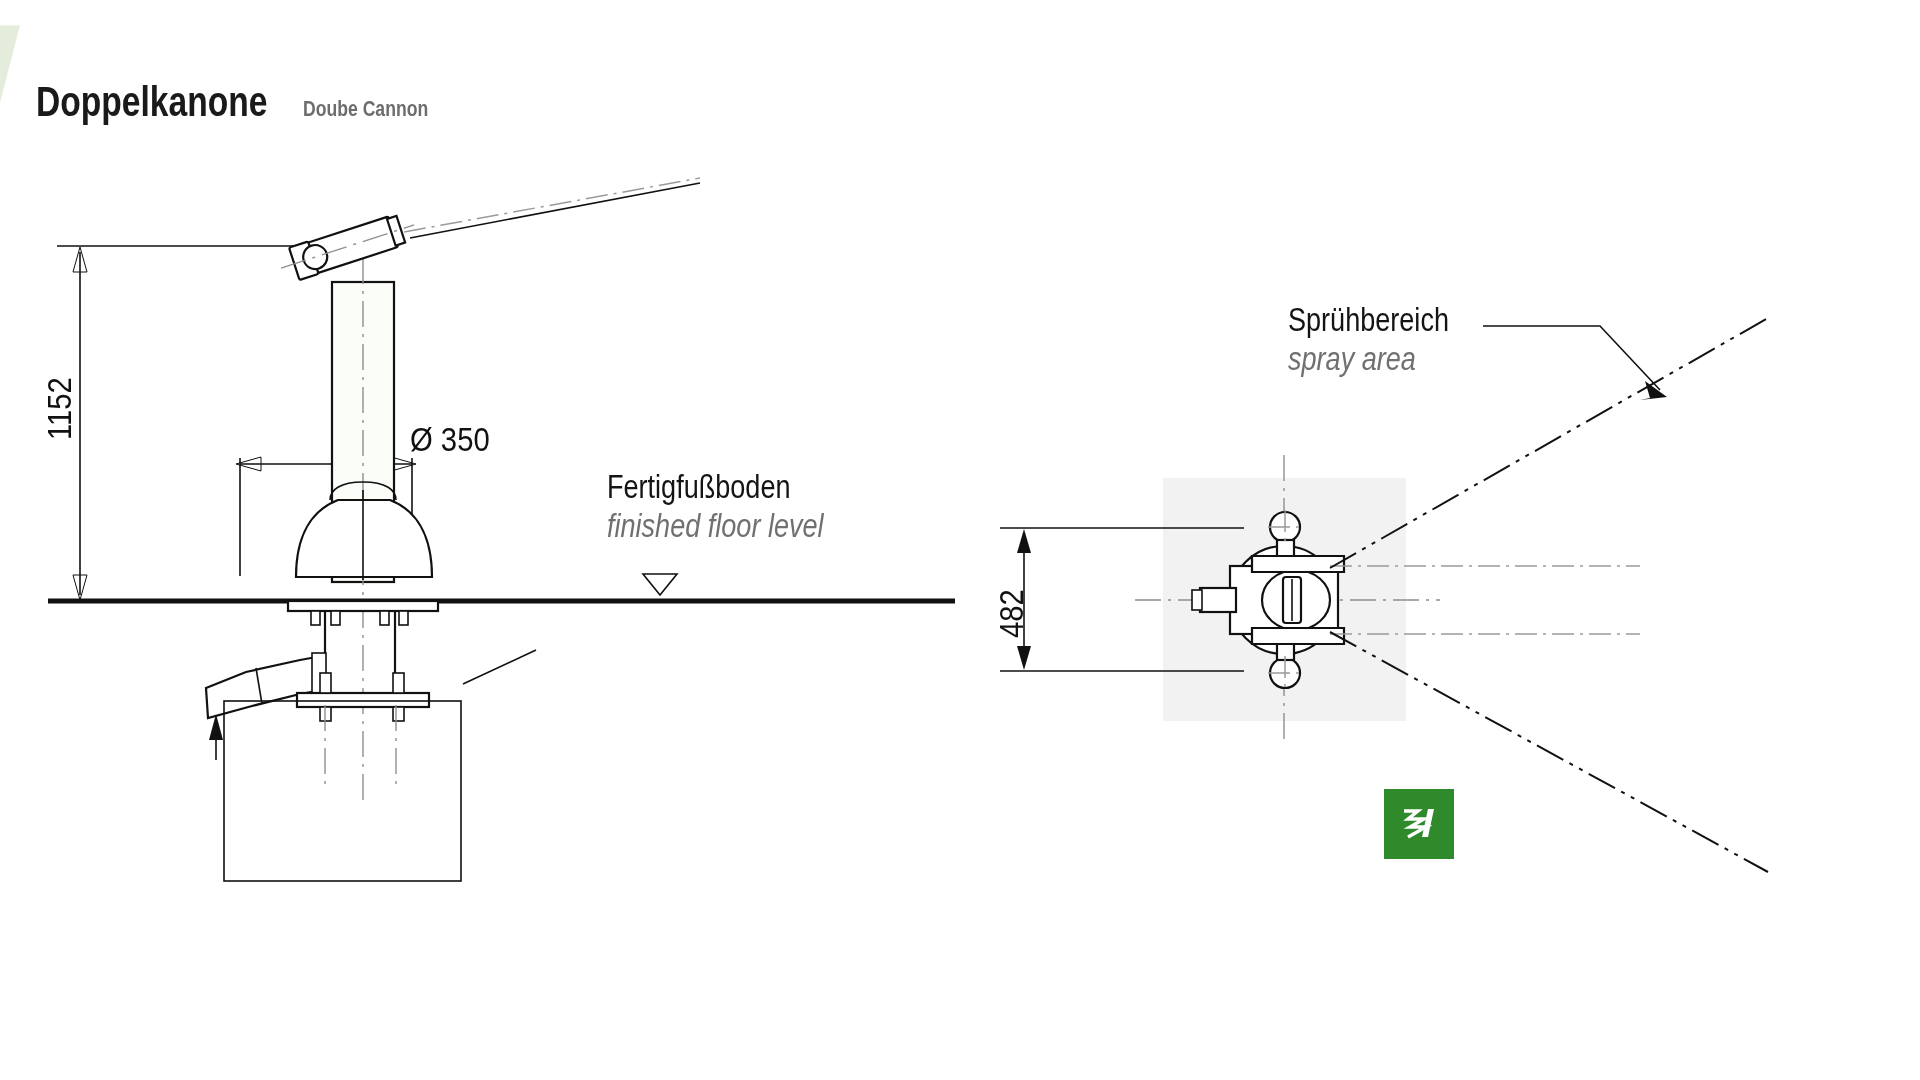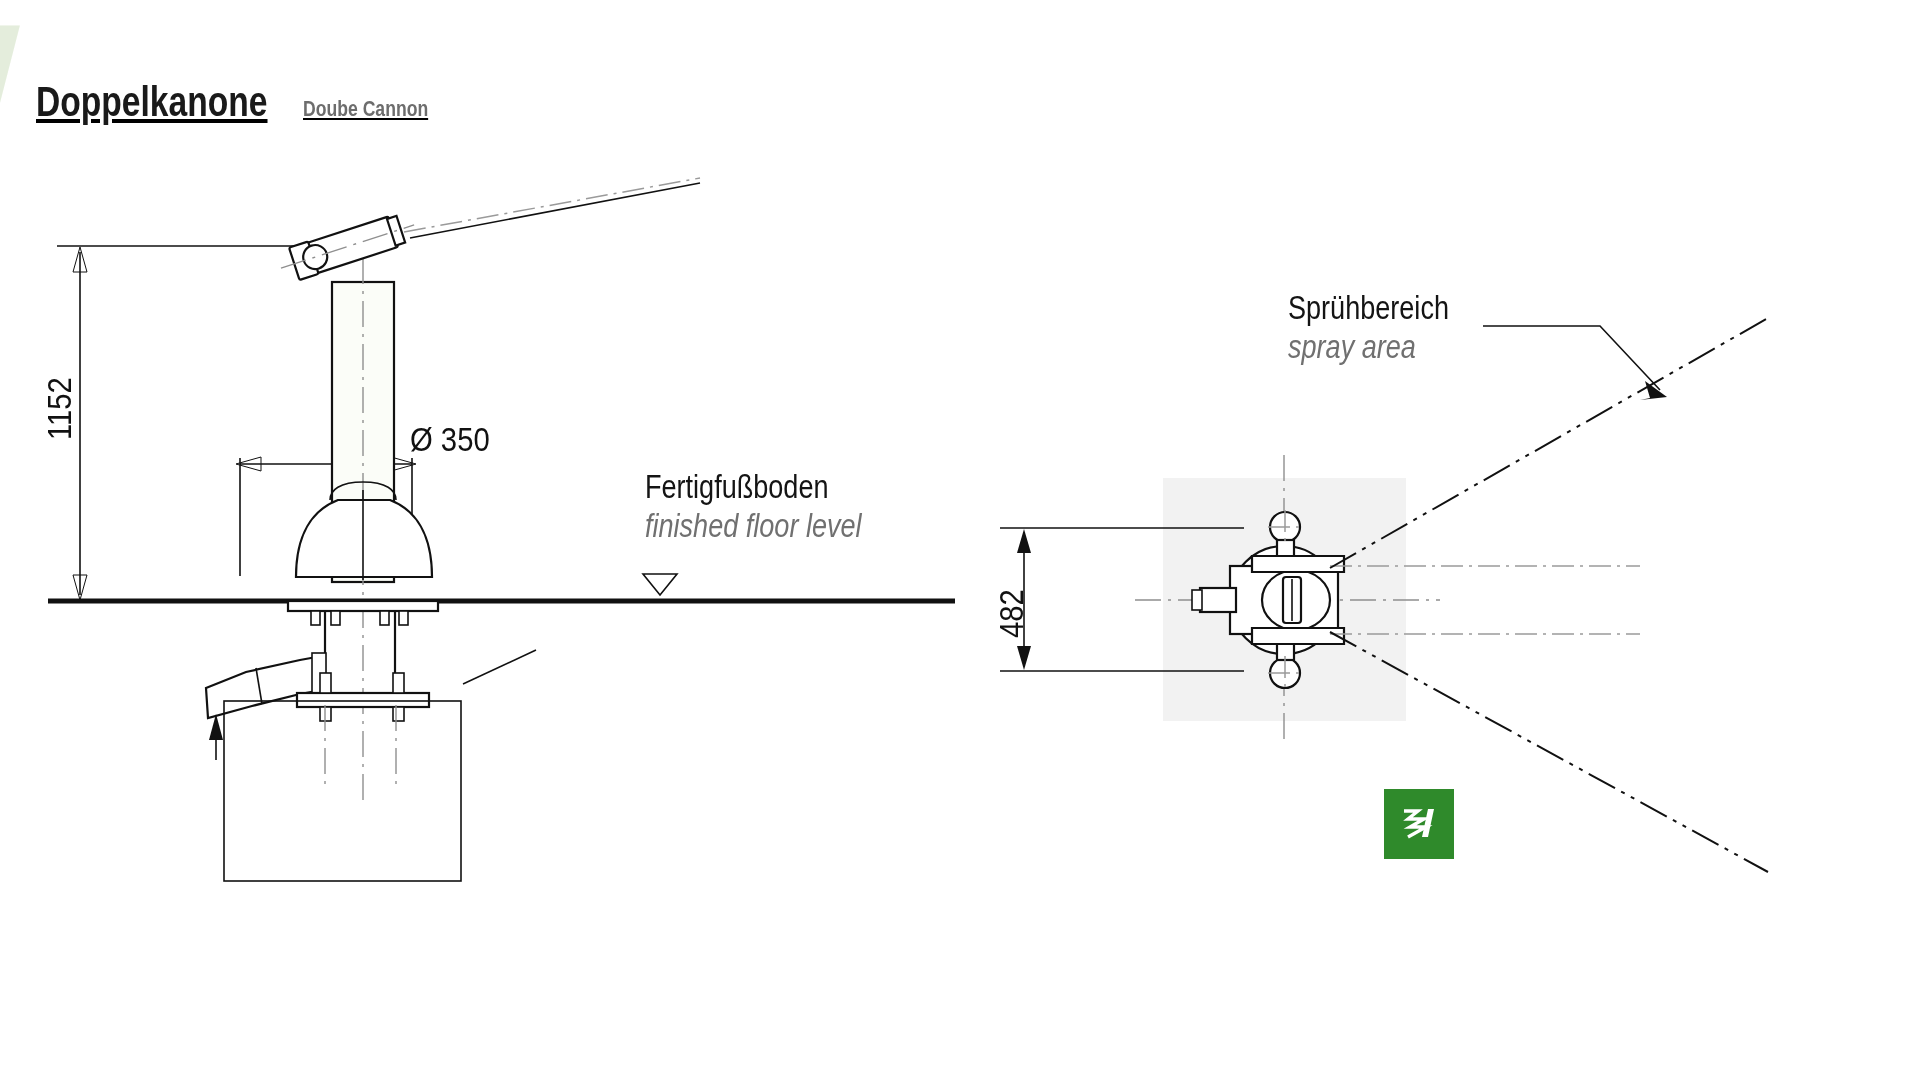--- a/index.html
+++ b/index.html
@@ -26,21 +26,21 @@
     transform-origin:left top;
     white-space:nowrap;
     user-select:none;
     line-height:1;
   }
   .watermark-wrap{
     position:absolute;left:0;top:0;width:1250px;height:190px;overflow:hidden;
   }
 
   
-  .title-block{position:absolute;left:36px;top:78px;display:flex;align-items:baseline;gap:14px;text-decoration:underline;}
+  .title-block{position:absolute;left:36px;top:78px;display:flex;align-items:baseline;gap:14px;}
   .title-de{
     font-family:"Liberation Sans",sans-serif;
     font-weight:700;font-size:42px;color:#1a1a1a;
     transform:scaleX(.80);transform-origin:left center;white-space:nowrap;
   }
   .title-en{
     font-family:"Liberation Sans",sans-serif;
     font-weight:700;font-size:22px;color:#6d6d6d;
     transform:scaleX(.80);transform-origin:left center;white-space:nowrap;
     margin-left:-36px;
@@ -253,27 +253,27 @@
 
     </g>
   </svg>
 
   <div class="dimnum dim-vert" style="left:40px;top:440px;">1152</div>
 
   <div class="dimnum dim-horiz" style="left:410px;top:420px;">Ø 350</div>
 
   <div class="dimnum dim-vert" style="left:992px;top:638px;">482</div>
 
-  <div class="callout" style="left:645px;top:468px;">
+  <div class="callout" style="left:607px;top:468px;">
     <div class="ca-de">Fertigfußboden</div>
     <div class="ca-en">finished floor level</div>
   </div>
 
 
-  <div class="callout" style="left:1288px;top:289px;">
+  <div class="callout" style="left:1288px;top:301px;">
     <div class="ca-de">Sprühbereich</div>
     <div class="ca-en">spray area</div>
   </div>
 
   <div class="logo">
     <svg width="70" height="70" viewBox="0 0 70 70">
       <path d="M20 22 L34 22 L24 30 L40 30 L26 38 L42 38 L24 48" stroke="#ffffff" stroke-width="3.4" fill="none" stroke-linejoin="miter"></path>
       <path d="M44 20 L50 20 L44 48 L38 48 Z" fill="#ffffff"></path>
     </svg>
   </div>

